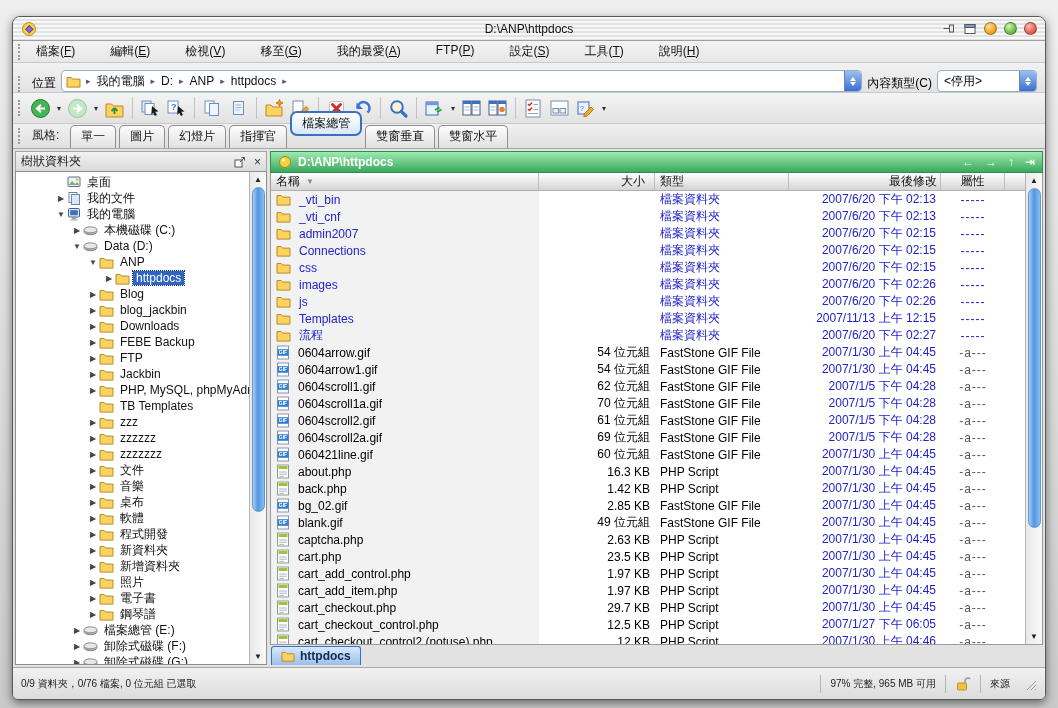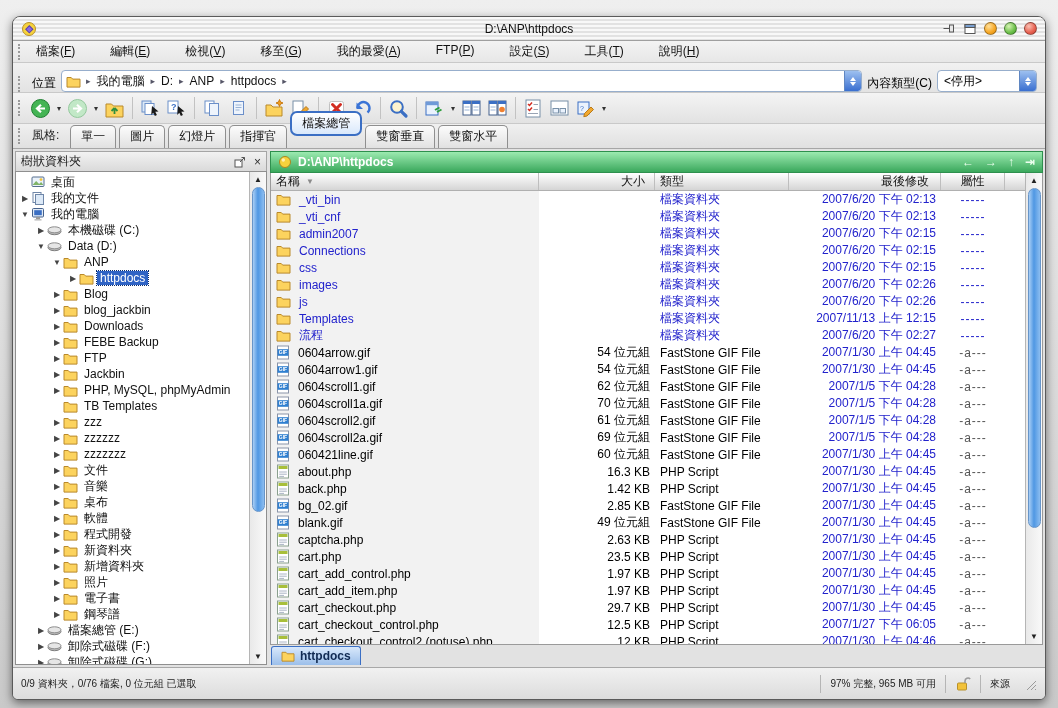--- a/index.html
+++ b/index.html
@@ -50,21 +50,21 @@
   .vtab.active{border:2px solid #3b6fc4;border-radius:7px;background:linear-gradient(#ffffff,#d9e8fb);
     padding:2px 10px;margin-bottom:12px;}
   
   .main{flex:1;display:flex;background:#e2e2e2;padding:2px;gap:3px;min-height:0;}
   .tree-panel{width:252px;flex:none;display:flex;flex-direction:column;min-height:0;}
   .tree-head{height:20px;flex:none;display:flex;align-items:center;font-size:12px;padding:0 5px;color:#222;
     background:linear-gradient(#f2f2f2,#dadada);border:1px solid #a5a5a5;border-bottom:none;gap:6px;}
   .tree-head .sp{margin-left:auto;display:flex;gap:8px;align-items:center;color:#444;}
   .tree-body{flex:1;background:#fff;border:1px solid #8f8f8f;position:relative;overflow:hidden;font-size:12px;}
   .tree-inner{position:absolute;top:2px;left:2px;right:17px;bottom:0;overflow:hidden;}
-  .tree-item{height:16px;display:flex;align-items:center;white-space:nowrap;}
+  .tree-item{height:16px;display:flex;align-items:center;white-space:nowrap;margin-left:36px;}
   .expander{width:10px;text-align:center;font-size:8px;color:#444;flex:none;}
   .t-ic{margin:0 1px 0 1px;display:inline-flex;flex:none;}
   .tree-label{padding:0 3px;margin-left:2px;color:#111;}
   .tree-label.sel{background:#2f63c4;color:#fff;outline:1px dotted #0a2c6e;}
   
   .vscroll{position:absolute;top:0;right:0;bottom:0;width:17px;background:linear-gradient(90deg,#e9e9e9,#f9f9f9);
     border-left:1px solid #b5b5b5;display:flex;flex-direction:column;align-items:center;}
   .scroll-arrow{height:15px;width:100%;display:flex;align-items:center;justify-content:center;font-size:8px;color:#222;flex:none;}
   .scroll-arrow.bot{margin-top:auto;}
   .thumb{width:13px;border-radius:7px;background:linear-gradient(90deg,#a9cef5,#4f97e3 45%,#8cbdf0);
@@ -75,21 +75,21 @@
     display:flex;align-items:center;padding:0 7px;color:#fff;font-weight:bold;font-size:12px;gap:6px;}
   .fp-nav{margin-left:auto;display:flex;gap:11px;font-size:12px;color:#ecffee;font-weight:bold;}
   .fp-body{flex:1;position:relative;border:1px solid #9a9a9a;border-top:none;background:#fff;overflow:hidden;}
   .colheader{height:18px;display:flex;background:linear-gradient(#ffffff,#d5d5d5);
     border-bottom:1px solid #b0b0b0;font-size:12px;color:#111;margin-right:17px;}
   .col{display:flex;align-items:center;padding:0 5px;border-right:1px solid #bebebe;}
   .sort-arrow{font-size:8px;color:#8a8a8a;margin-left:6px;}
   .c-name{width:268px;flex:none;}
   .c-size{width:116px;flex:none;justify-content:flex-end;text-align:right;padding-right:9px;}
   .c-type{width:134px;flex:none;}
-  .c-mod{width:152px;flex:none;justify-content:flex-end;text-align:right;padding-right:11px;}
+  .c-mod{width:152px;flex:none;justify-content:flex-end;text-align:right;padding-right:3px;}
   .c-attr{width:64px;flex:none;justify-content:center;text-align:center;}
   .c-fill{flex:1;border-right:none;}
   .rows{position:absolute;top:18px;left:0;right:17px;bottom:0;overflow:hidden;}
   .row{height:17px;display:flex;align-items:center;font-size:12px;color:#000;}
   .cell{padding:0 5px;overflow:hidden;white-space:nowrap;display:flex;align-items:center;height:100%;}
   .row .c-name{background:#f2f2f2;gap:8px;}
   .blue{color:#2222cc;}
   .gray{color:#555;}
   .c-attr.cell{display:flex;justify-content:center;letter-spacing:1px;}
   .c-size.cell,.c-mod.cell{justify-content:flex-end;}

